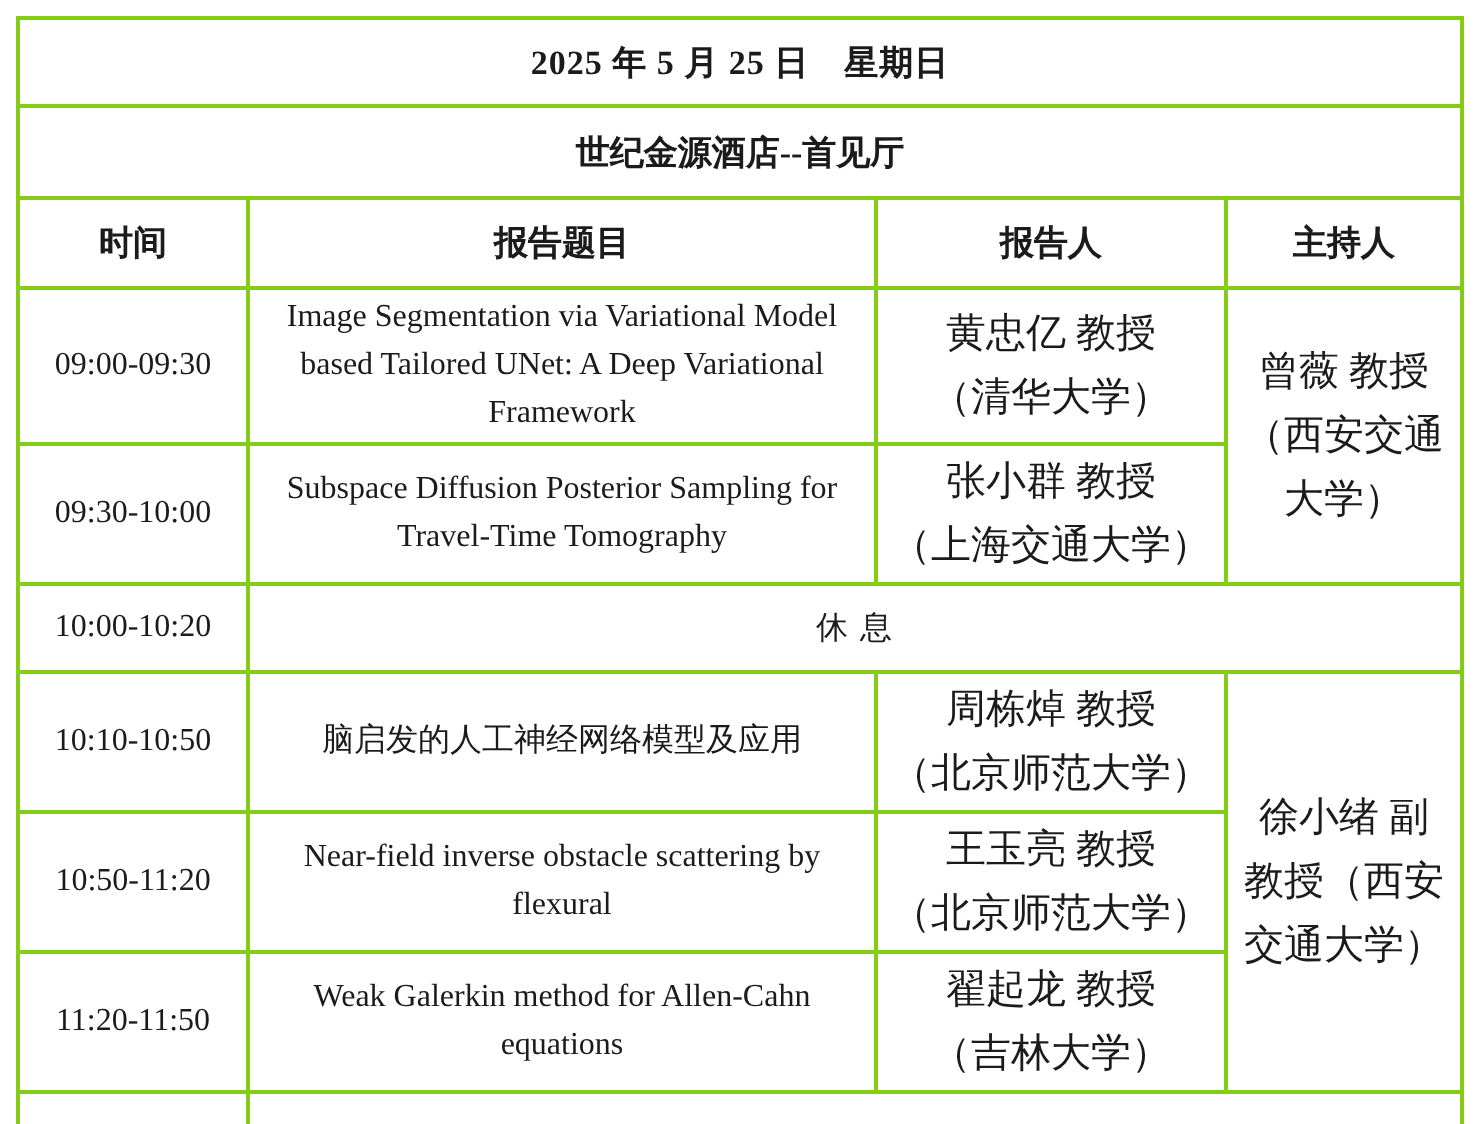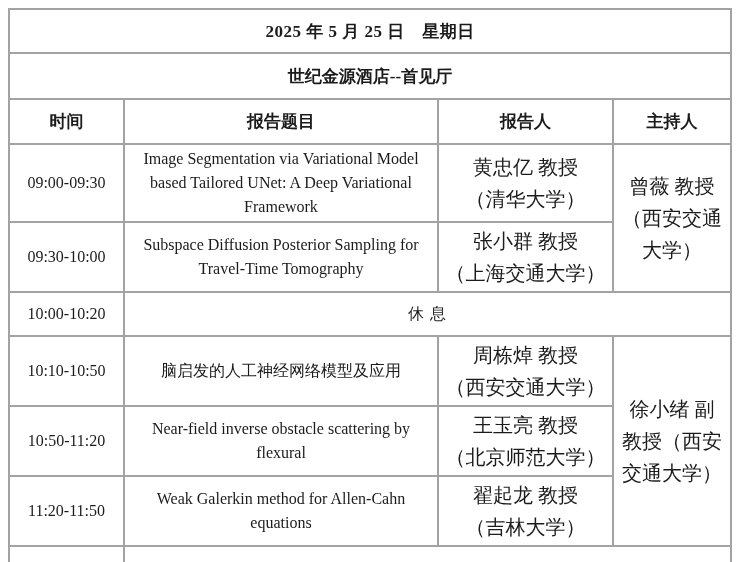--- a/index.html
+++ b/index.html
@@ -15,21 +15,21 @@
     box-sizing: border-box;
     padding: 8px;
     background: #ffffff;
   }
   table.program {
     border-collapse: collapse;
     table-layout: fixed;
     width: 722px;
   }
   table.program td {
-    border: 2px solid #a3a3a3;
+    border: 2px solid #84cc16;
     text-align: center;
     vertical-align: middle;
     padding: 2px 6px;
     box-sizing: border-box;
     overflow: hidden;
   }
   col.c-time    { width: 115px; }
   col.c-title   { width: 314px; }
   col.c-speaker { width: 175px; }
   col.c-chair   { width: 118px; }
@@ -98,21 +98,21 @@
 
     <tr class="rh-break">
       <td class="time-cell">10:00-10:20</td>
       <td colspan="3" class="event-cell">休 息</td>
     </tr>
 
     <tr class="rh-r4">
       <td class="time-cell">10:10-10:50</td>
       <td class="title-cell">脑启发的人工神经网络模型及应用</td>
       <td class="speaker-cell">周栋焯 教授
-（西安交通大学）</td>
+（北京师范大学）</td>
       <td class="chair-cell" rowspan="3">徐小绪 副教授（西安交通大学）</td>
     </tr>
 
     <tr class="rh-r5">
       <td class="time-cell">10:50-11:20</td>
       <td class="title-cell">Near-field inverse obstacle scattering by flexural</td>
       <td class="speaker-cell">王玉亮 教授
 （北京师范大学）</td>
     </tr>
 

